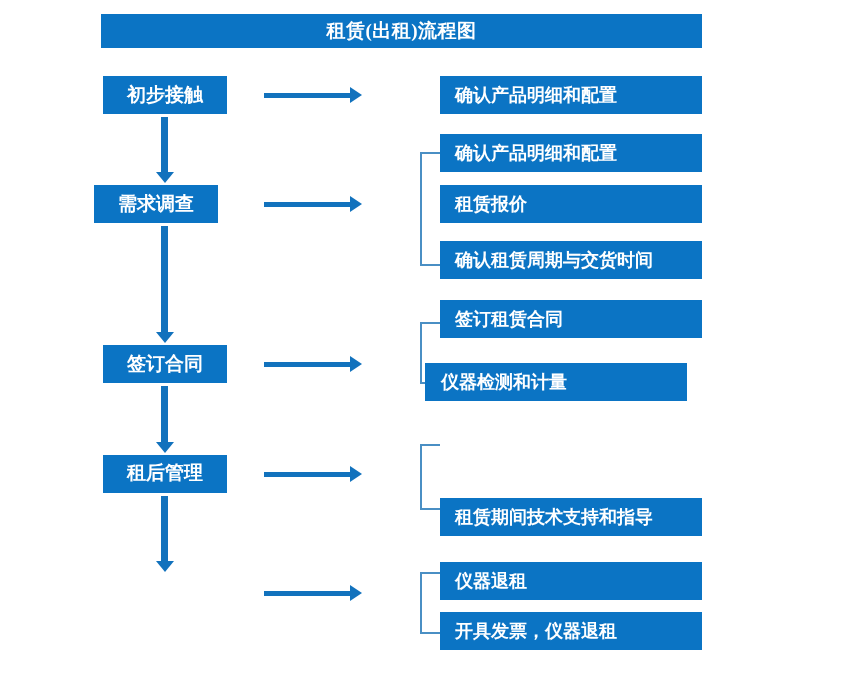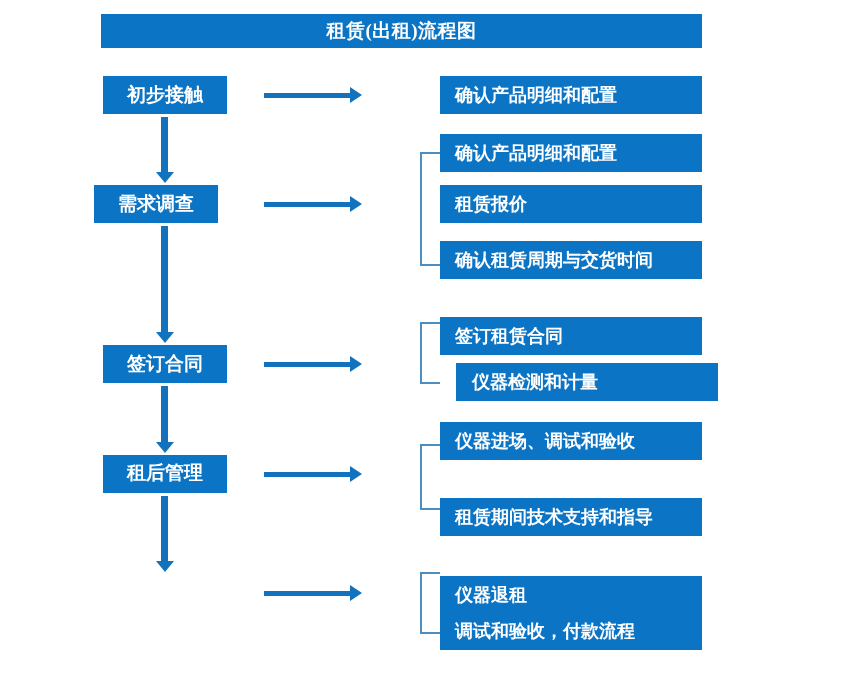--- a/index.html
+++ b/index.html
@@ -182,25 +182,24 @@
   <div class="bracket" style="left:420px; top:572px; height:62px;"></div>
 
   <div class="box box-right" style="left:440px; top:76px;">确认产品明细和配置</div>
 
   <div class="box box-right" style="left:440px; top:134px;">确认产品明细和配置</div>
 
   <div class="box box-right" style="left:440px; top:185px;">租赁报价</div>
 
   <div class="box box-right" style="left:440px; top:241px;">确认租赁周期与交货时间</div>
 
-  <div class="box box-right" style="left:440px; top:317px;">签订租赁合同</div>
-
-  <div class="box box-right" style="left:456px; top:363px;padding-left:16px;">仪器检测和计量</div>
-
-  <div class="box box-right" style="left:440px; top:422px;">仪器进场、调试和验收</div>
+  <div class="box box-right" style="left:440px; top:300px;">签订租赁合同</div>
+
+  <div class="box box-right" style="left:425px; top:363px;padding-left:16px;">仪器检测和计量</div>
+
 
   <div class="box box-right" style="left:440px; top:498px;">租赁期间技术支持和指导</div>
 
-  <div class="box box-right" style="left:440px; top:562px;margin-top:14px;">仪器退租</div>
-
-  <div class="box box-right" style="left:440px; top:612px;">调试和验收，付款流程</div>
+  <div class="box box-right" style="left:440px; top:562px;">仪器退租</div>
+
+  <div class="box box-right" style="left:440px; top:612px;">开具发票，仪器退租</div>
 
 </div>
 
 </body></html>

